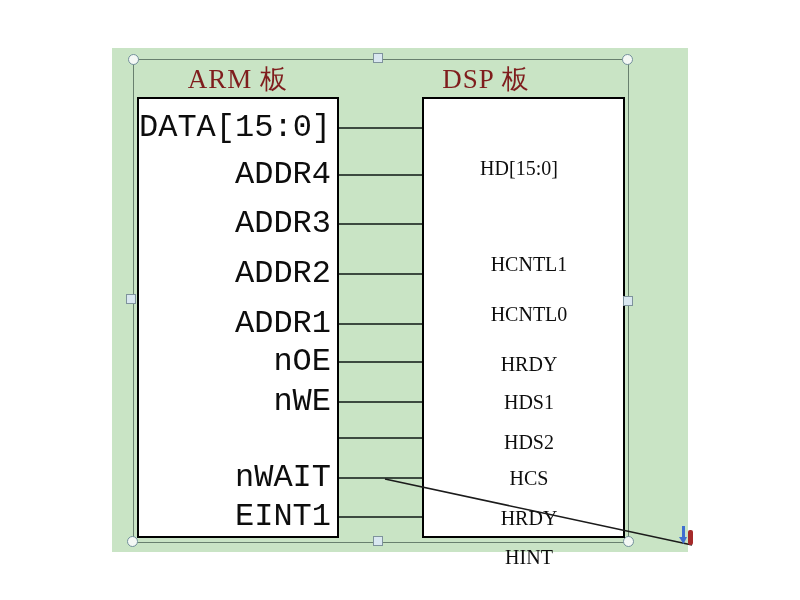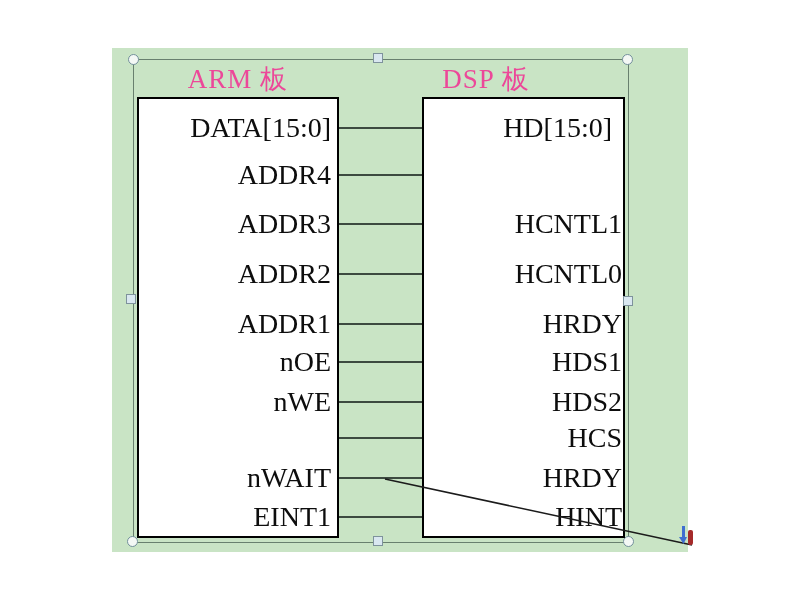--- a/index.html
+++ b/index.html
@@ -17,33 +17,33 @@
     border:1px solid #68806e; z-index:5;
   }
   .board {
     position:absolute; top:97px; height:441px; box-sizing:border-box;
     background:#ffffff; border:2px solid #000000; z-index:10;
   }
   #arm-box { left:137px; width:202px; }
   #dsp-box { left:422px; width:203px; }
   .title {
     position:absolute; top:62px; height:34px; line-height:34px;
-    font-size:27px; color:#ec4899; text-align:center; z-index:12;
+    font-size:27px; color:#7f1d1d; text-align:center; z-index:12;
     letter-spacing:1px;
   }
   #arm-title { left:137px; width:202px; }
   #dsp-title { left:380px; width:212px; }
   .row { position:absolute; left:0; width:800px; height:32px; z-index:15; }
   .lbl-left {
     position:absolute; left:139px; width:192px; text-align:right;
-    font-size:28px; line-height:32px; color:#0d0d0d; white-space:nowrap;
+    font-size:32px; line-height:32px; color:#0d0d0d; white-space:nowrap;font-family:Liberation Mono, monospace;
   }
   .lbl-right {
-    position:absolute; left:436px; width:186px; text-align:right;
-    font-size:28px; line-height:32px; color:#0d0d0d; white-space:nowrap;
+    position:absolute; left:436px; width:186px; text-align:center;
+    font-size:20px; line-height:32px; color:#0d0d0d; white-space:nowrap;margin-top:40px;
   }
   .lbl-right.flush { left:426px; }
   .conn {
     position:absolute; left:339px; width:83px; top:15px; height:2px;
     background:#3c4a40;
   }
   .overlay { position:absolute; left:0; top:0; z-index:20; pointer-events:none; }
   .h { position:absolute; z-index:30; box-sizing:content-box; }
   .h.circle {
     width:9px; height:9px; border-radius:50%;

